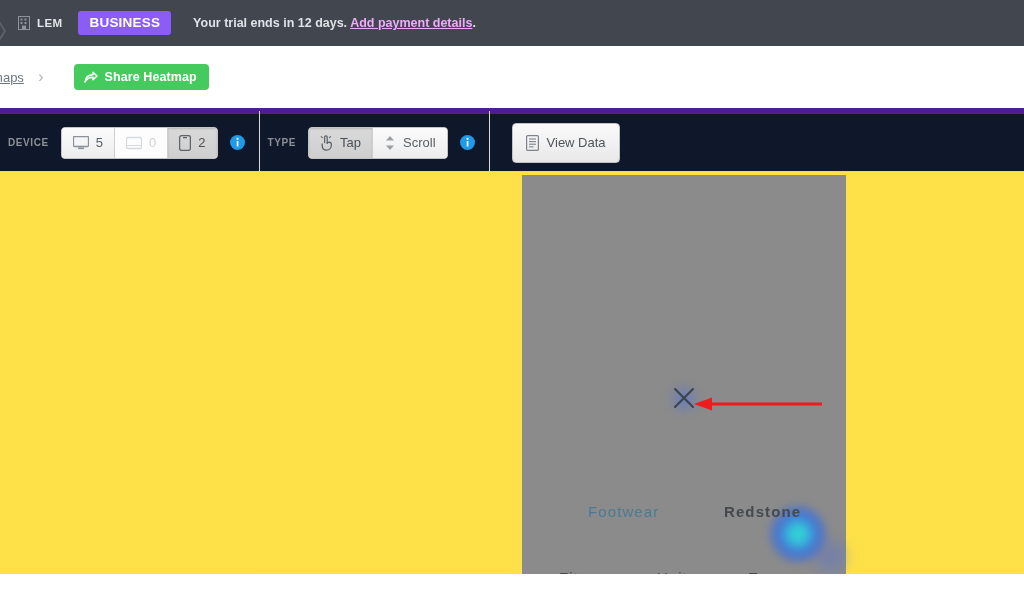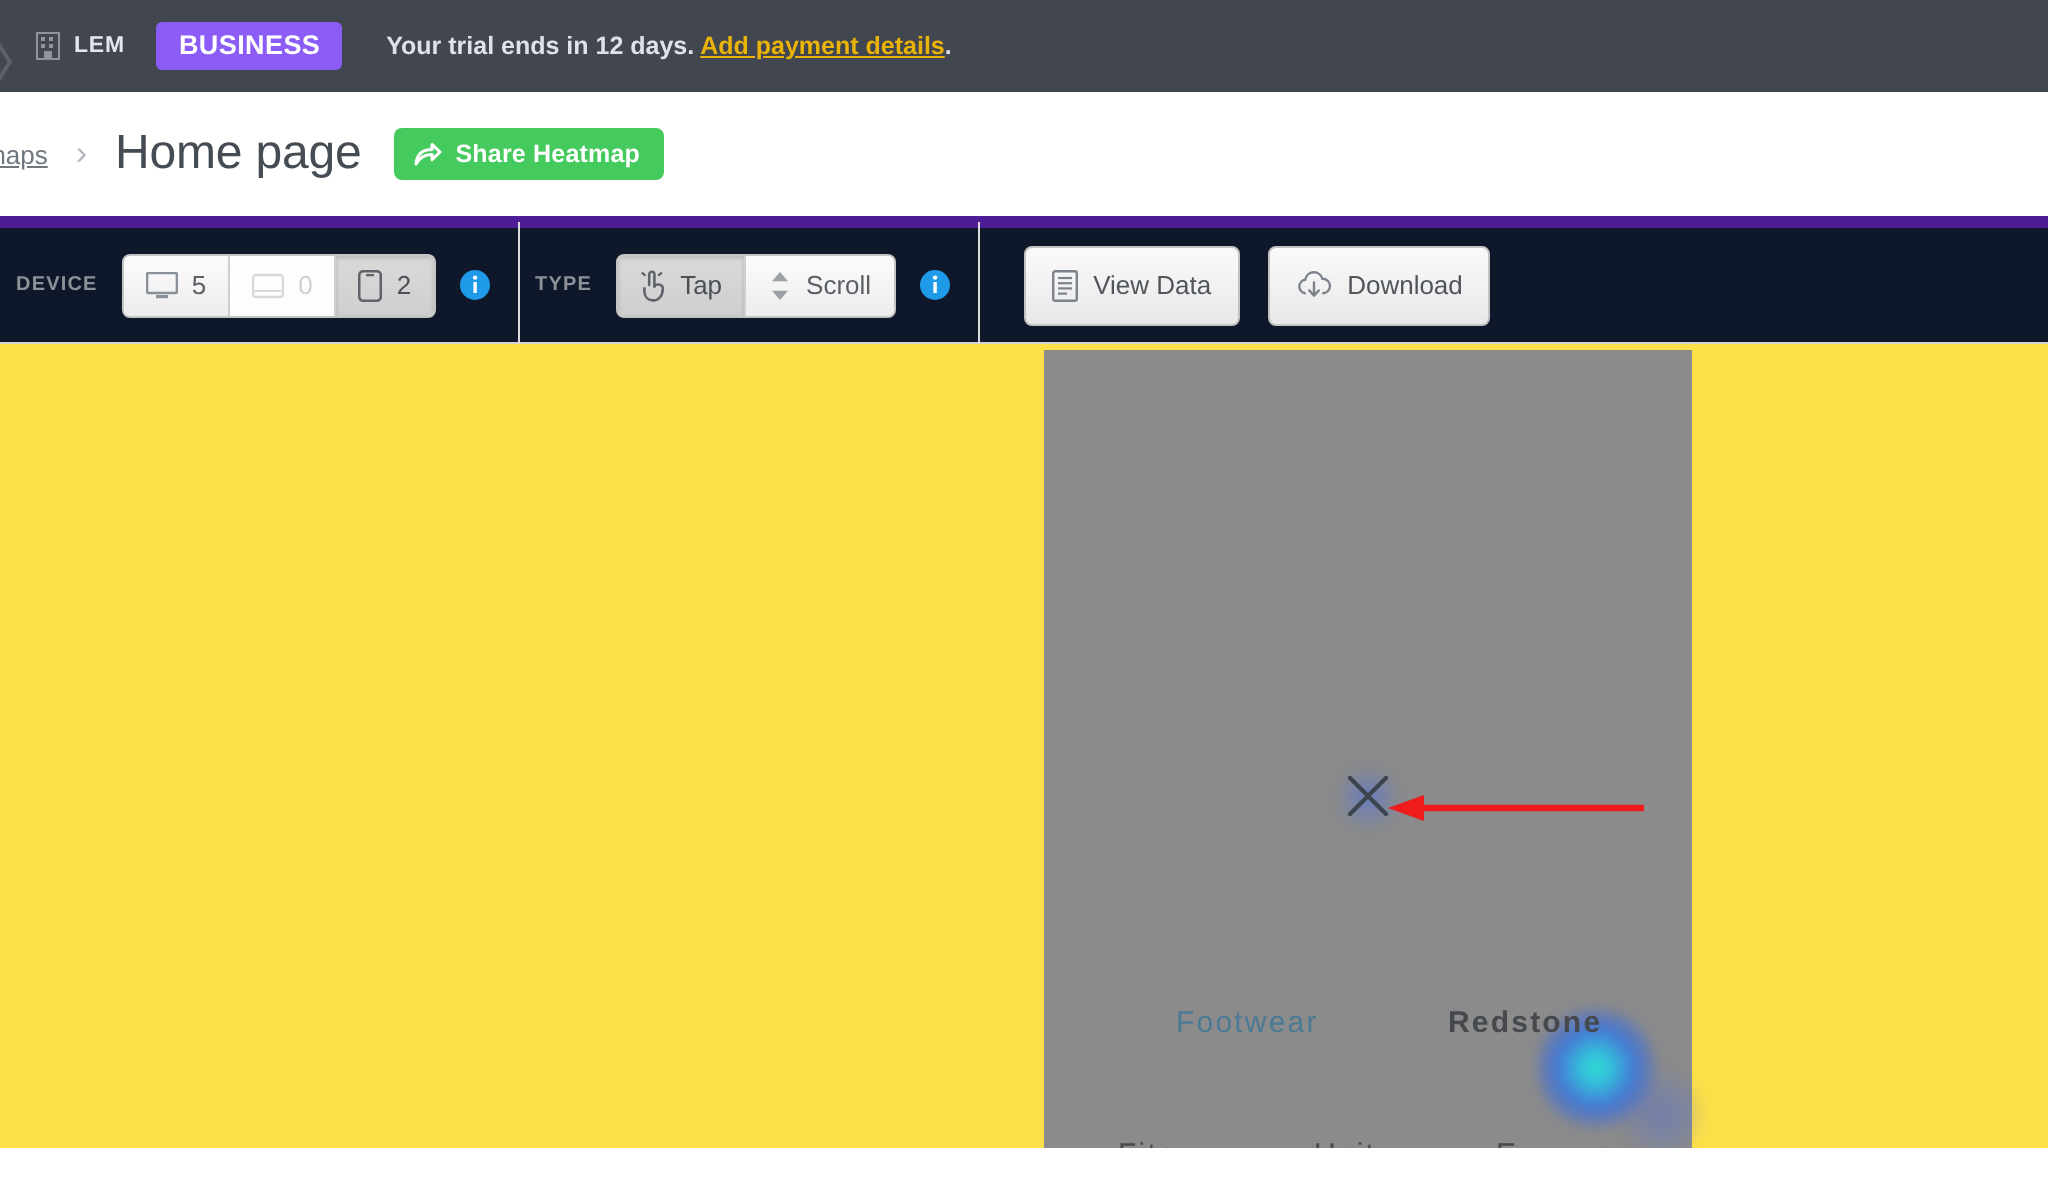--- a/index.html
+++ b/index.html
@@ -55,21 +55,21 @@
     letter-spacing: 0.2px;
     line-height: 1;
   }
   .tb-trial {
     margin-left: 22px;
     color: #dfe2e7;
     font-size: 12.5px;
     font-weight: bold;
   }
   .tb-trial a {
-    color: #eab308;
+    color: #f0abfc;
   }
 
   
   .crumbrow {
     height: 62px;
     background: #ffffff;
     display: flex;
     align-items: center;
     padding-left: 0;
   }
@@ -282,21 +282,20 @@
 
   <div class="tb-trial">
     <span>Your trial ends in 12 days.</span>
     <a href="#">Add payment details</a><span>.</span>
   </div>
 </div>
 
 <div class="crumbrow">
   <a href="#" class="crumb-link">eatmaps</a>
   <span class="crumb-sep">›</span>
-  <span class="crumb-title">Home page</span>
   <button class="share-btn">
     <svg width="14" height="13" viewBox="0 0 14 13">
       <path d="M1 11 C1.5 5.5 5 3.8 9 3.8 L9 1.2 L13 5 L9 8.8 L9 6.2 C5.5 6.2 2.8 7.6 1 11 Z" fill="none" stroke="#ffffff" stroke-width="1.5" stroke-linejoin="round"></path>
     </svg>
     <span>Share Heatmap</span>
   </button>
 </div>
 
 <div class="toolbar">
 
@@ -379,28 +378,20 @@
       <svg width="13" height="16" viewBox="0 0 13 16">
         <rect x="0.6" y="0.6" width="11.8" height="14.8" rx="1" fill="none" stroke="#7d838a" stroke-width="1.2"></rect>
         <line x1="3" y1="4" x2="10" y2="4" stroke="#7d838a" stroke-width="1.1"></line>
         <line x1="3" y1="6.6" x2="10" y2="6.6" stroke="#7d838a" stroke-width="1.1"></line>
         <line x1="3" y1="9.2" x2="10" y2="9.2" stroke="#7d838a" stroke-width="1.1"></line>
         <line x1="3" y1="11.8" x2="7.5" y2="11.8" stroke="#7d838a" stroke-width="1.1"></line>
       </svg>
       <span>View Data</span>
     </button>
 
-    <button class="plainbtn">
-      <svg width="18" height="15" viewBox="0 0 18 15">
-        <path d="M4.4 11.6 A3.4 3.4 0 0 1 4.6 4.9 A4.4 4.4 0 0 1 13.2 4.4 A3.6 3.6 0 0 1 13.6 11.6" fill="none" stroke="#7d838a" stroke-width="1.2" stroke-linecap="round"></path>
-        <line x1="9" y1="6.2" x2="9" y2="12.4" stroke="#7d838a" stroke-width="1.2" stroke-linecap="round"></line>
-        <path d="M6.6 10.2 L9 12.8 L11.4 10.2" fill="none" stroke="#7d838a" stroke-width="1.2" stroke-linecap="round" stroke-linejoin="round"></path>
-      </svg>
-      <span>Download</span>
-    </button>
   </div>
 </div>
 
 <div class="stage">
 
   <div class="viewport"></div>
 
   <div class="blob" style="left:669px; top:212px; width:30px; height:30px;
               background: radial-gradient(circle, rgba(70,110,235,.55) 0%, rgba(70,110,235,.22) 48%, rgba(70,110,235,0) 74%);
               filter: blur(4px);"></div>

